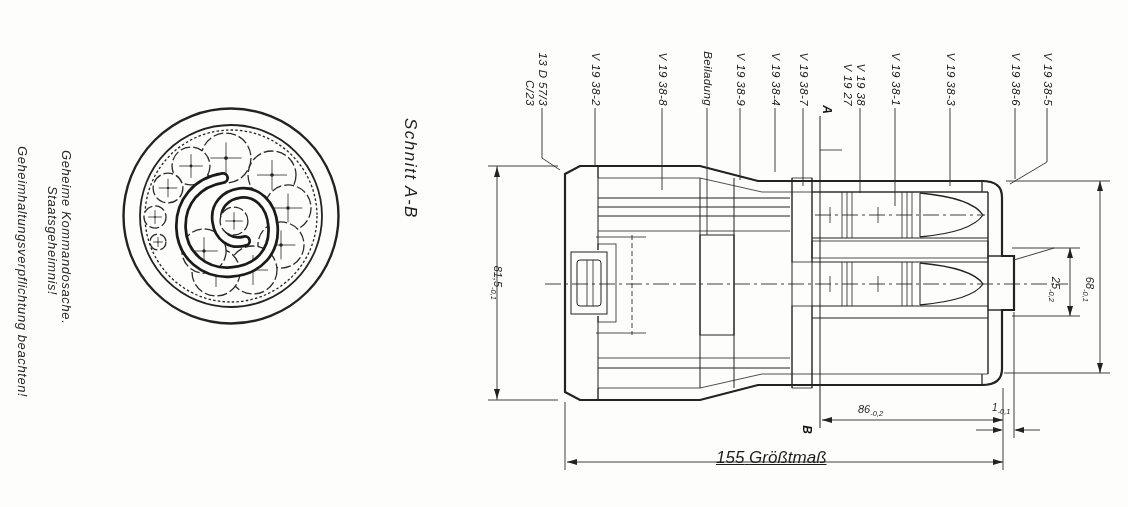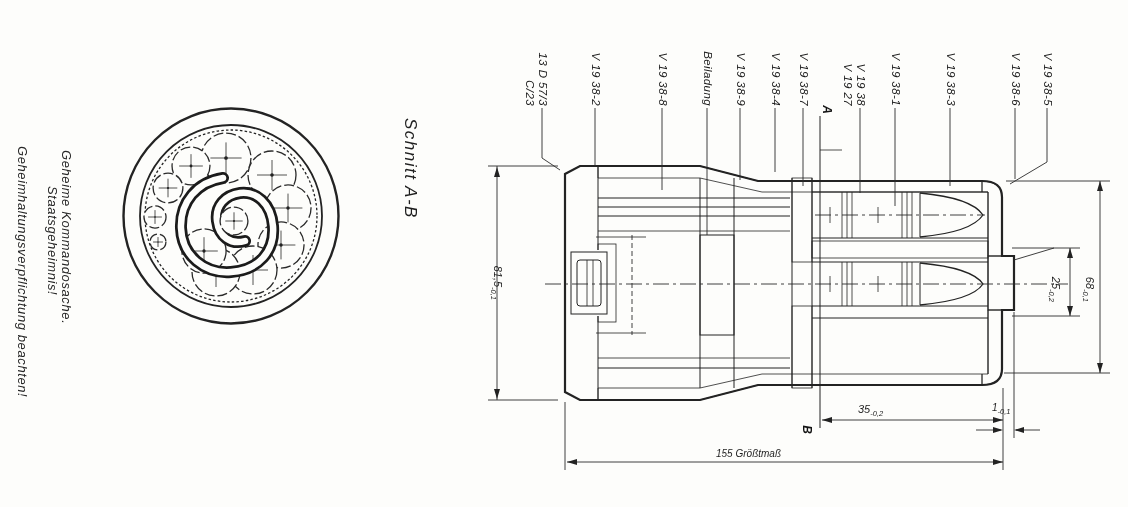--- a/index.html
+++ b/index.html
@@ -18,21 +18,21 @@
   .pcross{stroke:#2a2a2a;stroke-width:.8;}
   
   .rot{position:absolute;transform-origin:0 0;transform:rotate(90deg);white-space:nowrap;}
   .rotb{position:absolute;transform-origin:0 0;transform:rotate(90deg) translateX(-100%);
         white-space:nowrap;text-align:right;}
   .plabel{font-size:11.5px;font-style:italic;letter-spacing:.4px;color:#191919;line-height:13px;}
   .classif{font-size:13px;font-style:italic;letter-spacing:.6px;color:#262626;}
   .schnitt{font-size:17px;font-style:italic;letter-spacing:1.5px;color:#1f1f1f;}
   .dimlab{font-size:11px;font-style:italic;color:#1d1d1d;}
   .dimlab-h{position:absolute;font-size:11px;font-style:italic;color:#1d1d1d;white-space:nowrap;}
-  .overall{font-size:10px;}
+  .overall{font-size:17px;text-decoration:underline;}
   .marker{font-size:12px;font-style:italic;font-weight:bold;color:#141414;}
   .tol{font-size:7.5px;position:relative;top:3px;letter-spacing:0;}
 </style>
 </head>
 <body>
 
 <div id="stage">
 
 <svg width="1128" height="507" viewBox="0 0 1128 507">
   <defs>
@@ -272,21 +272,21 @@
       <div>V 19 38-5</div>
     </div>
 
 <div class="rotb marker" style="left:834px;top:114px">A</div>
 <div class="rotb marker" style="left:814px;top:434px">B</div>
 
 <div class="rotb dimlab" style="left:504px;top:300px">
   <span>81,5</span><span class="tol">-0,1</span>
 </div>
 <div class="dimlab-h" style="left:858px;top:403px">
-  <span>35</span><span class="tol">-0,2</span>
+  <span>86</span><span class="tol">-0,2</span>
 </div>
 <div class="dimlab-h" style="left:992px;top:402px;font-size:10px">
   <span>1</span><span class="tol">-0,1</span>
 </div>
 <div class="dimlab-h overall" style="left:716px;top:448px">
   <span>155</span>&nbsp;<span>Größtmaß</span>
 </div>
 <div class="rotb dimlab" style="left:1062px;top:302px">
   <span>25</span><span class="tol">-0,2</span>
 </div>

